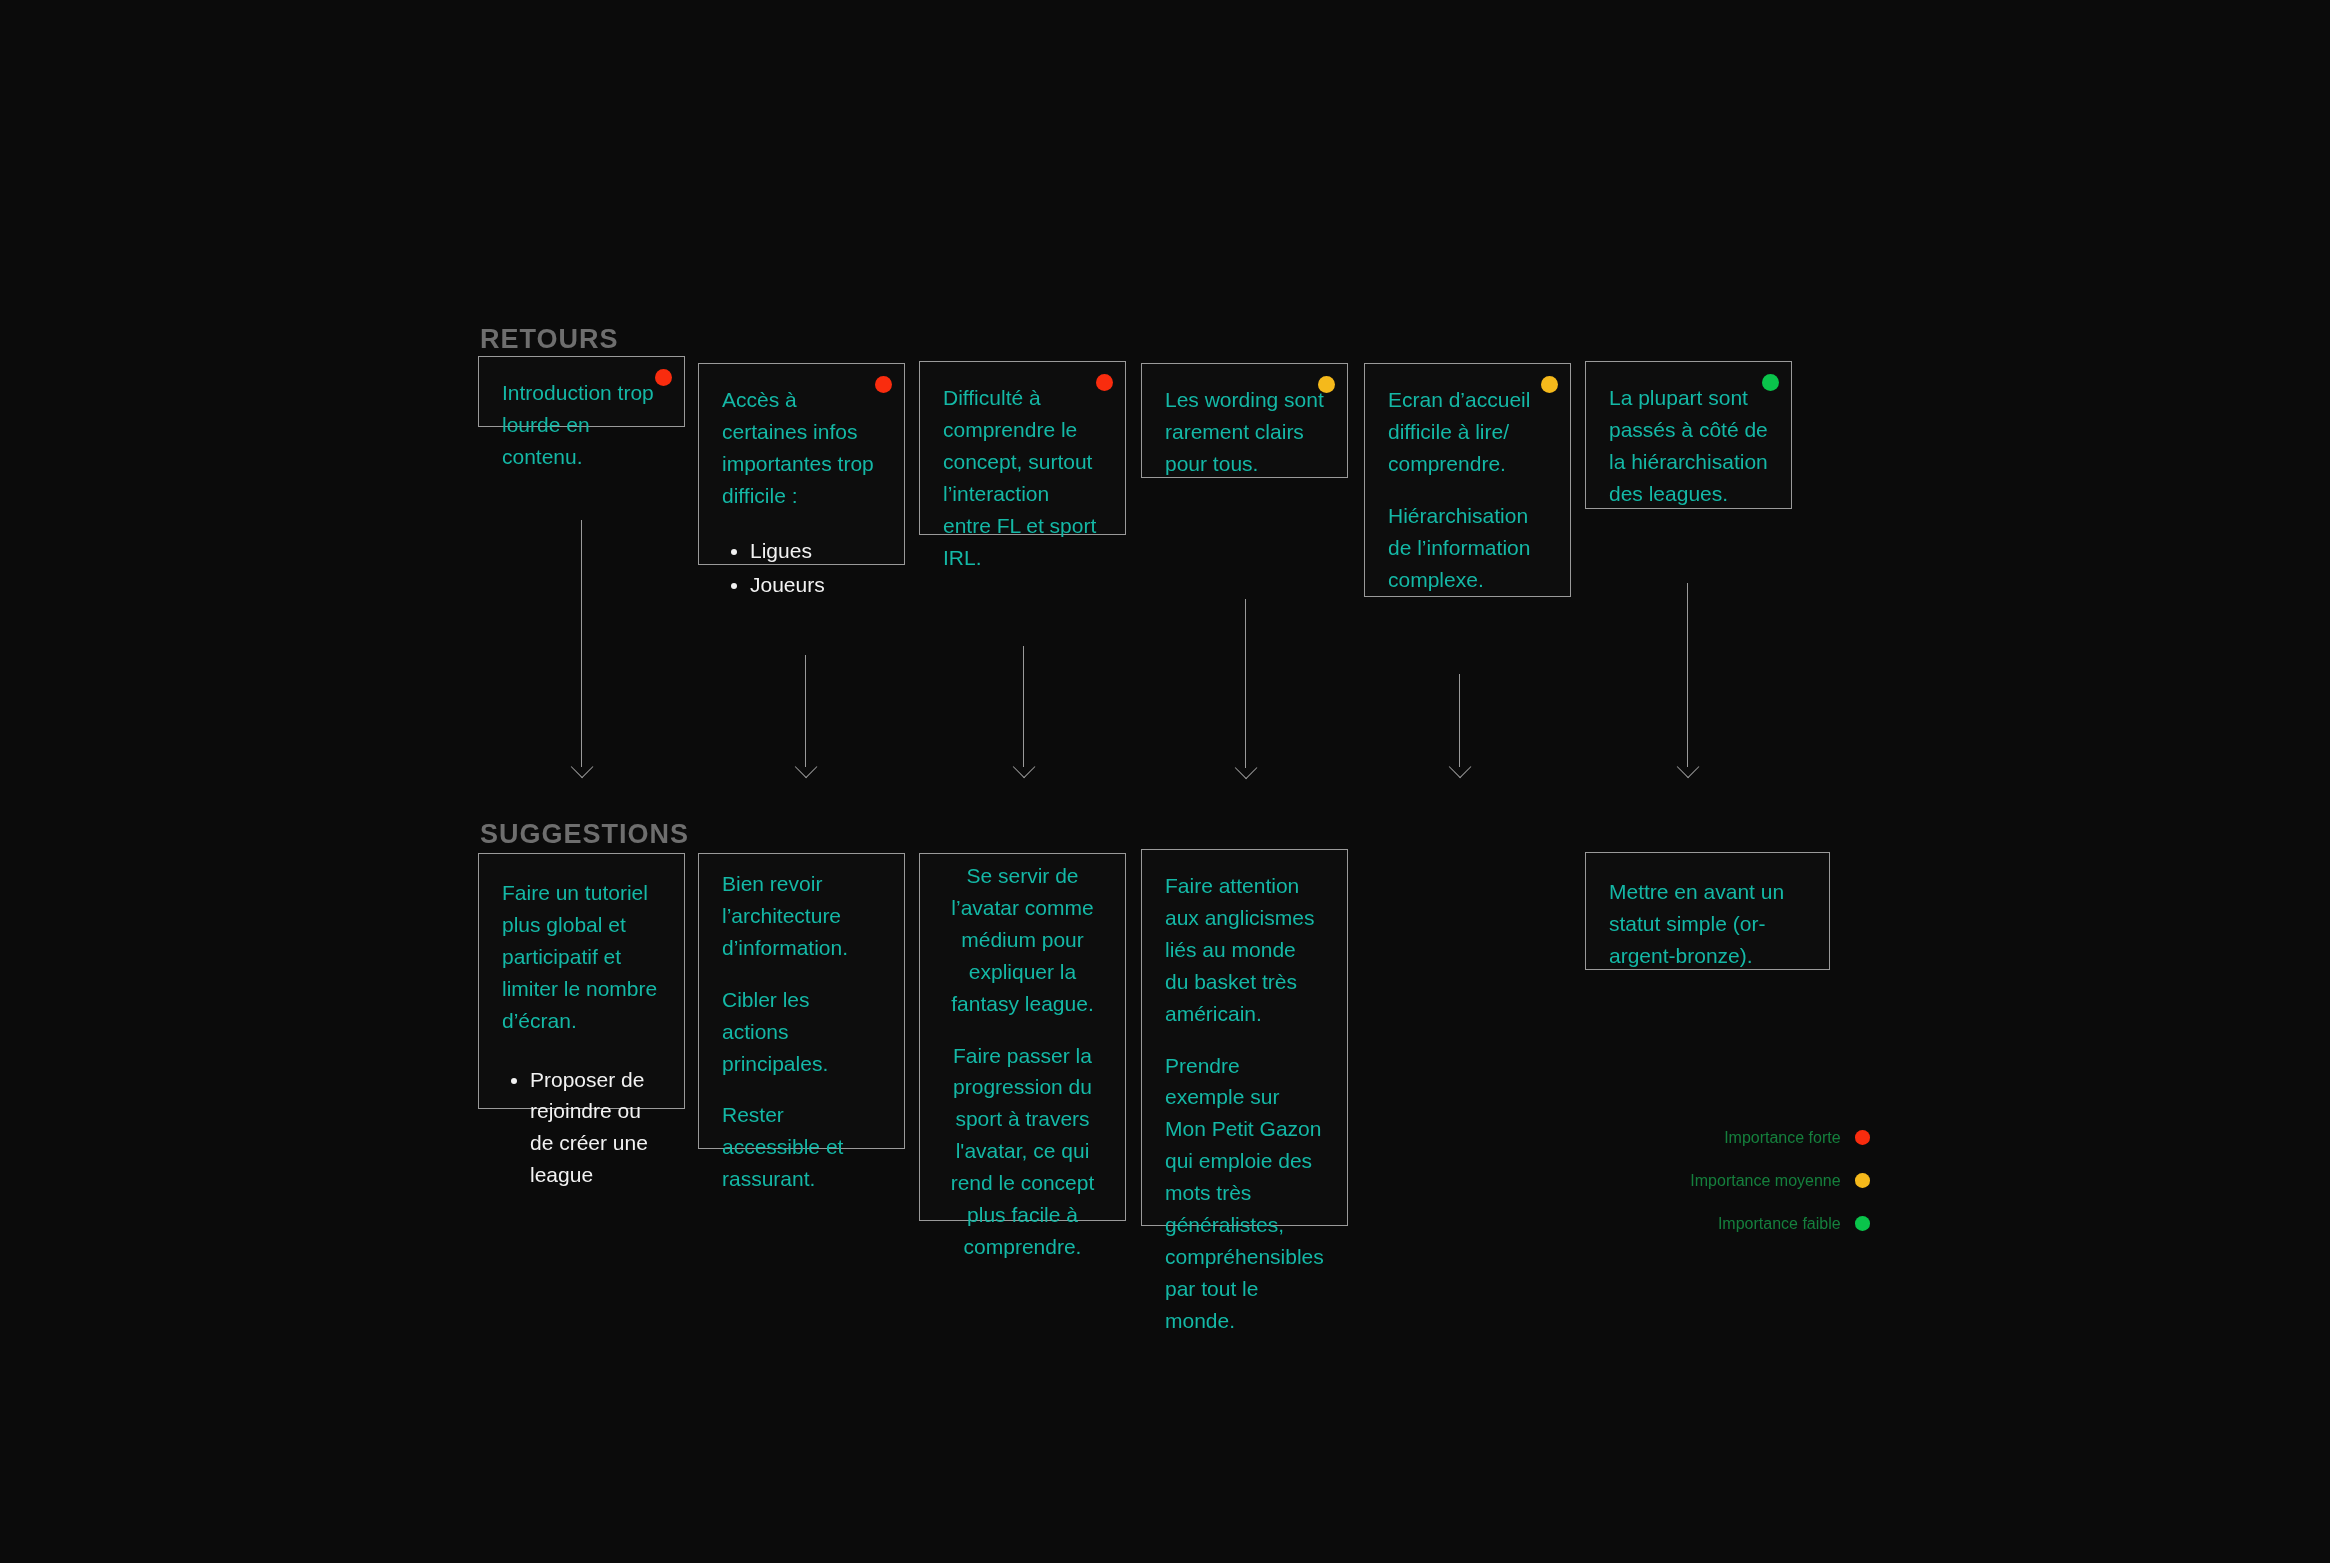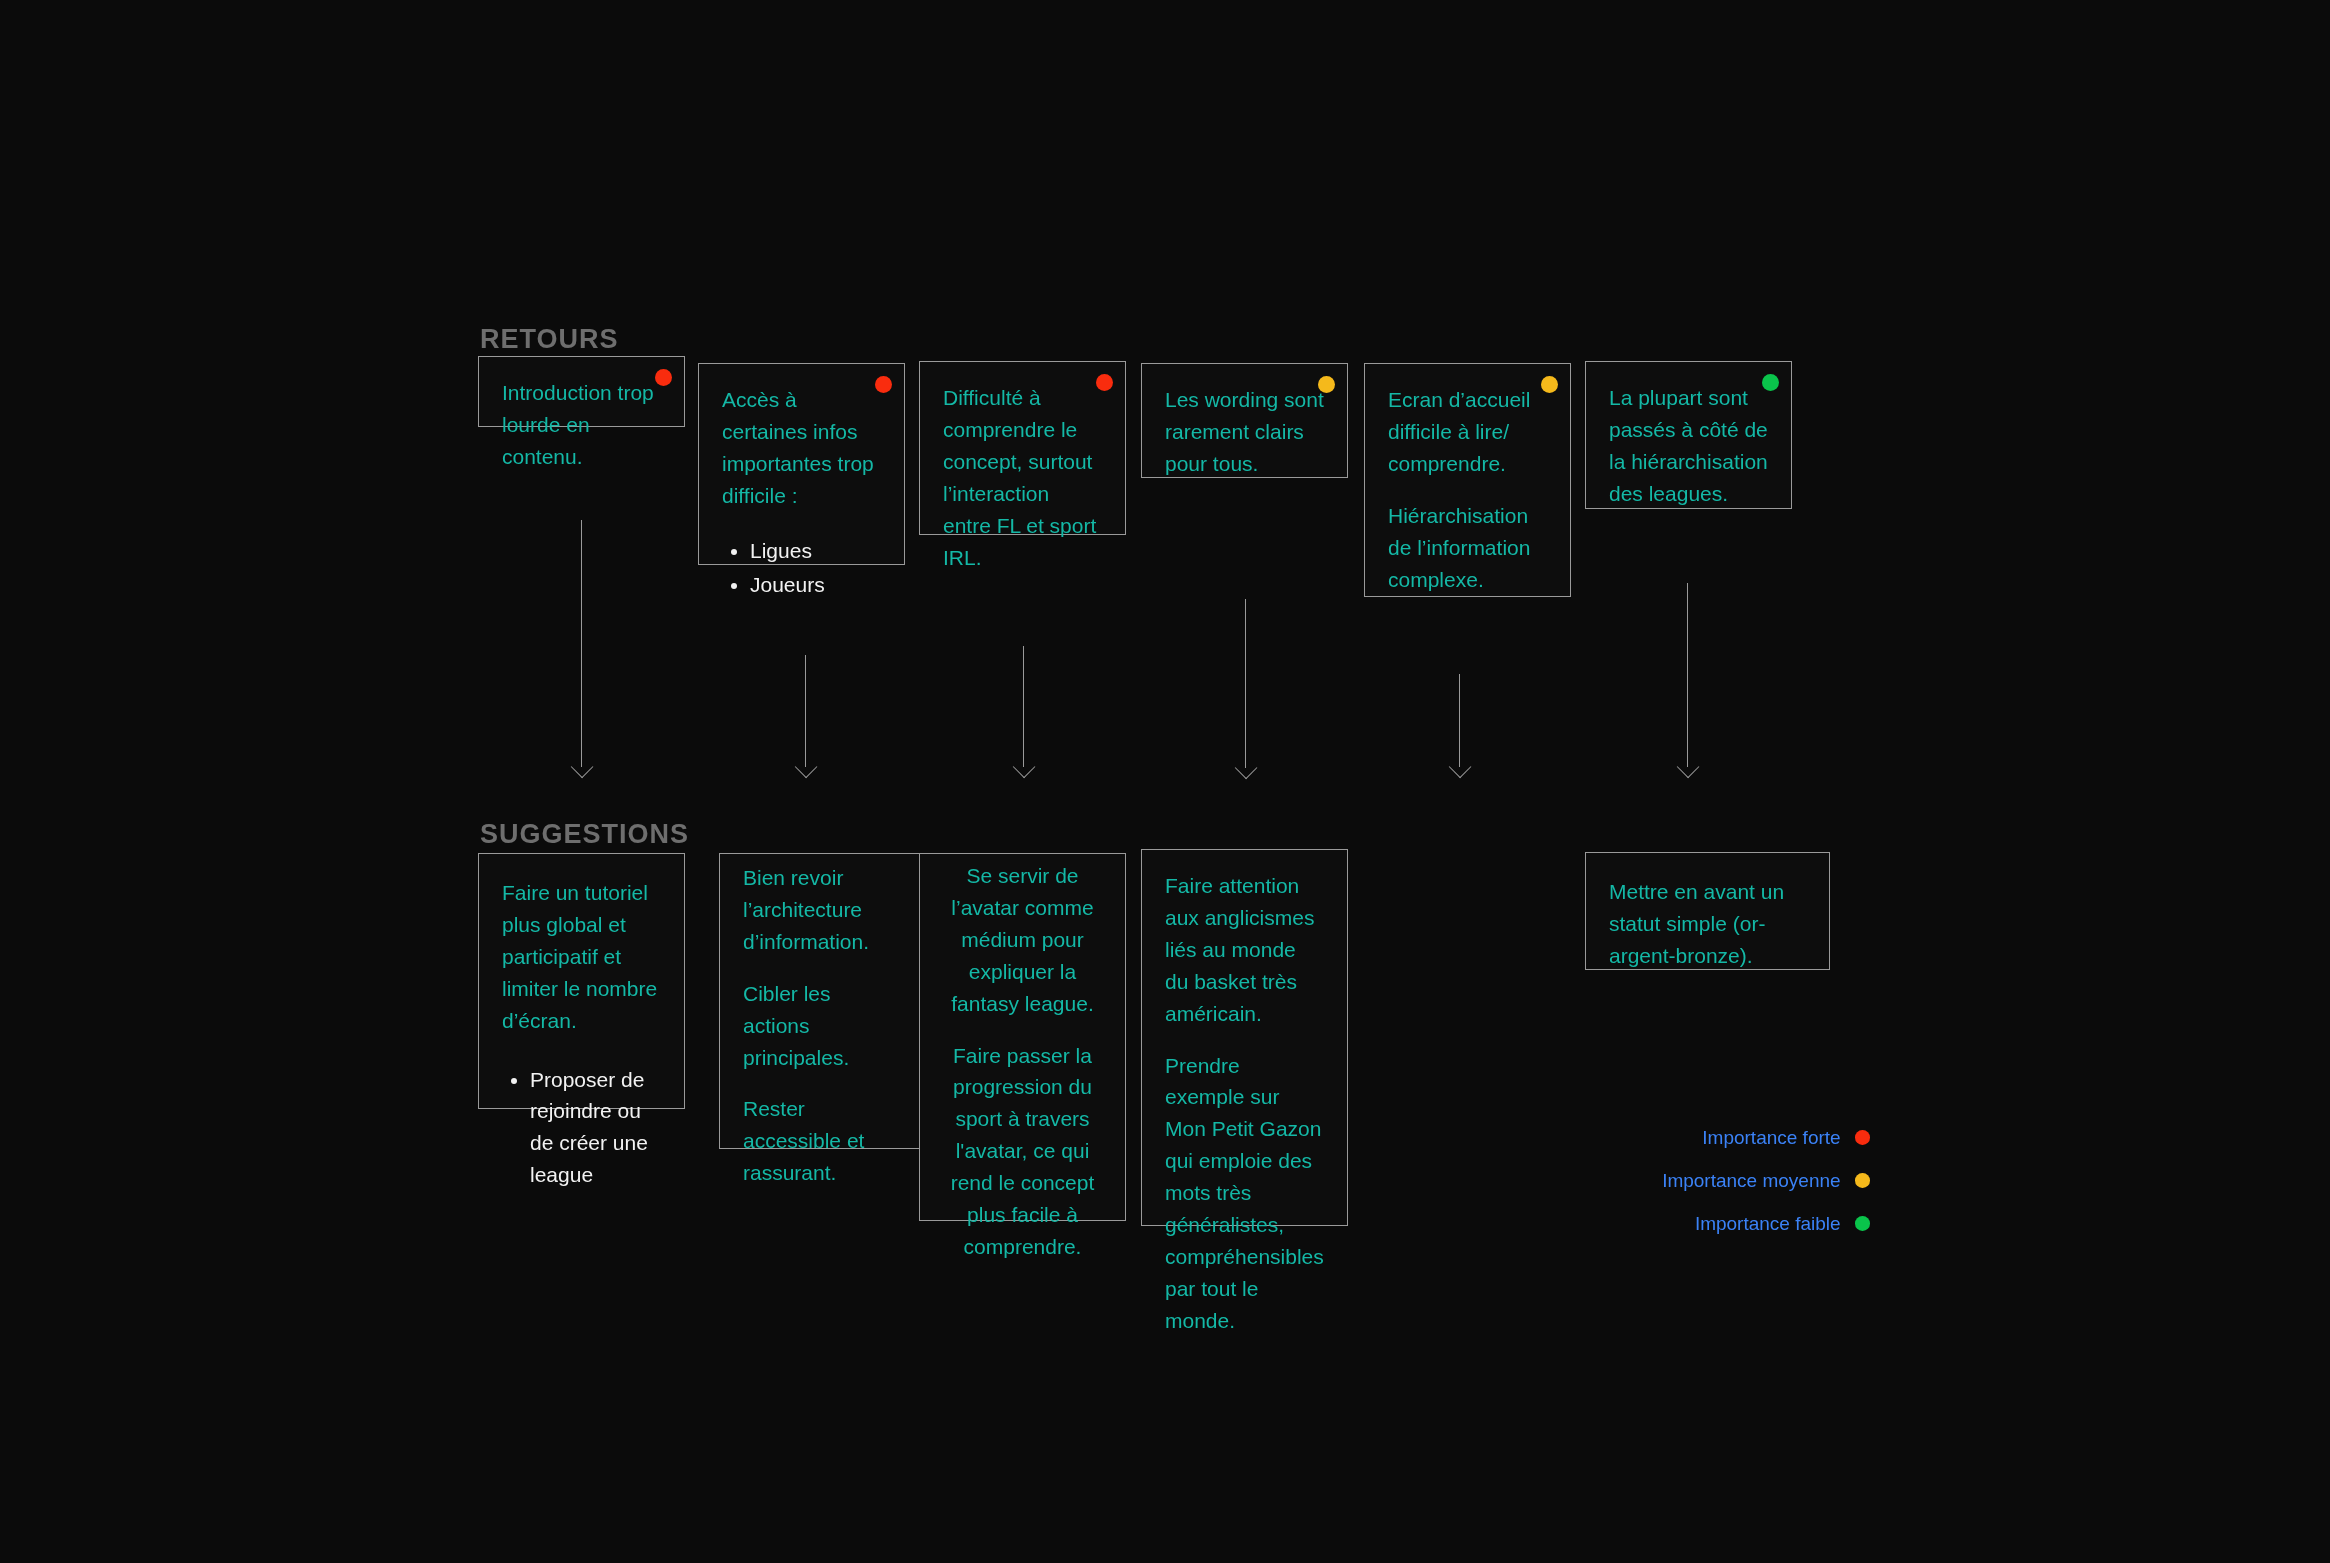--- a/index.html
+++ b/index.html
@@ -91,22 +91,22 @@
     top: 1116px;
   }
   .legend-row {
     display: flex;
     align-items: center;
     justify-content: flex-end;
     height: 43px;
     width: 221px;
   }
   .legend-row .label {
-    font-size: 19px;
-    color: #3b82f6;
+    font-size: 16px;
+    color: #15803d;
     margin-right: 14.7px;
     white-space: nowrap;
   }
   .legend-row .swatch {
     width: 14.7px;
     height: 14.7px;
     border-radius: 50%;
     flex: 0 0 auto;
   }
 </style>
@@ -179,21 +179,21 @@
 
   <div class="section-title" id="suggestions-title">SUGGESTIONS</div>
 
   <div class="card" style="left:478px; top:853px; width:207px; height:256px; padding-top:23px;">
     <p>Faire un tutoriel plus global et participatif et limiter le nombre d’écran.</p>
     <ul class="tight">
       <li>Proposer de rejoindre ou de créer une league</li>
     </ul>
   </div>
 
-  <div class="card" style="left:698px; top:853px; width:207px; height:296px; padding-top:8px;margin-left:21px;">
+  <div class="card" style="left:698px; top:853px; width:207px; height:296px; padding-top:14px;">
     <p>Bien revoir l’architecture d’information.</p>
     <p>Cibler les actions principales.</p>
     <p>Rester accessible et rassurant.</p>
   </div>
 
   <div class="card" style="left:919px; top:853px; width:207px; height:368px; padding-top:6px;text-align:center;">
     <p>Se servir de l’avatar comme médium pour expliquer la fantasy league.</p>
     <p>Faire passer la progression du sport à travers l'avatar, ce qui rend le concept plus facile à comprendre.</p>
   </div>
 

